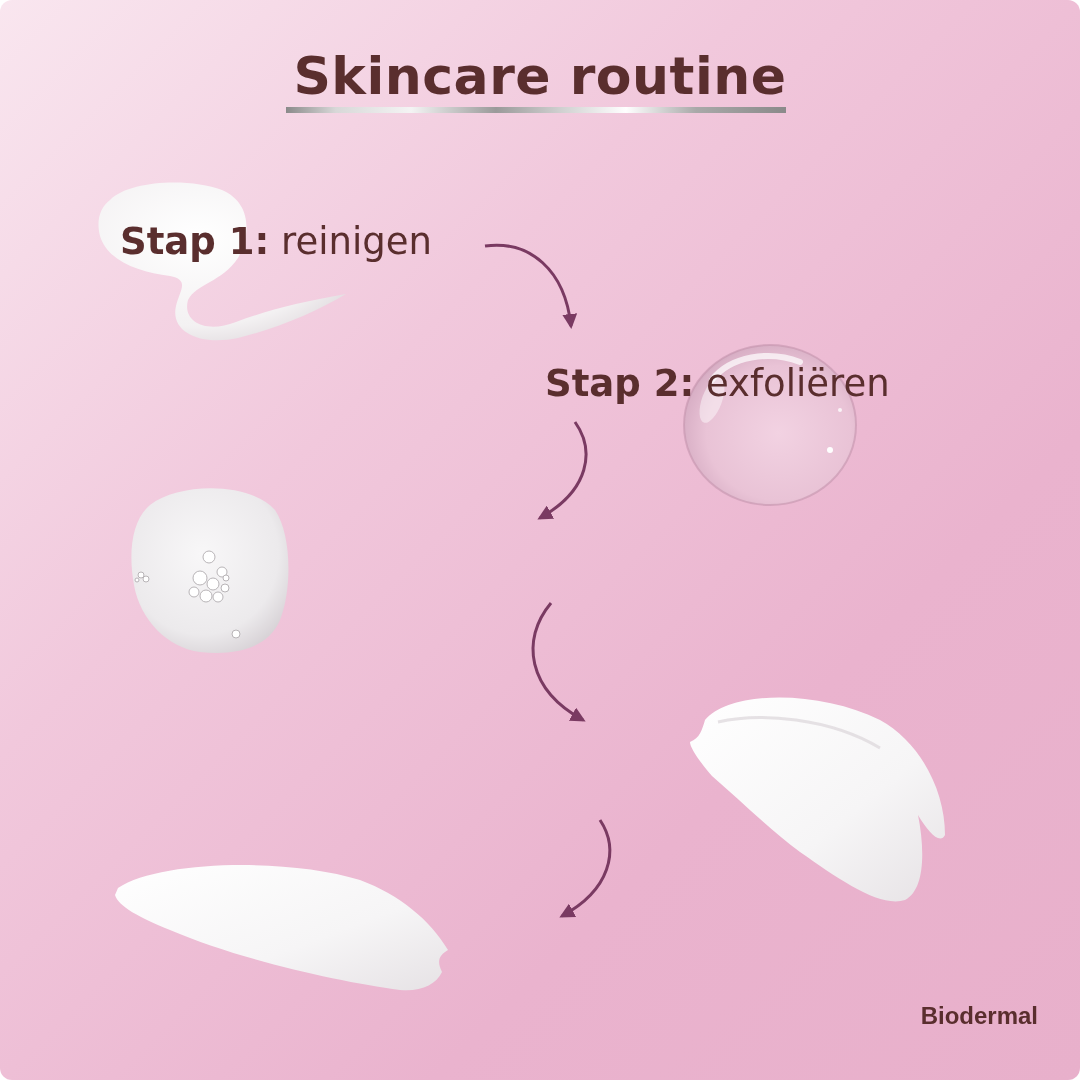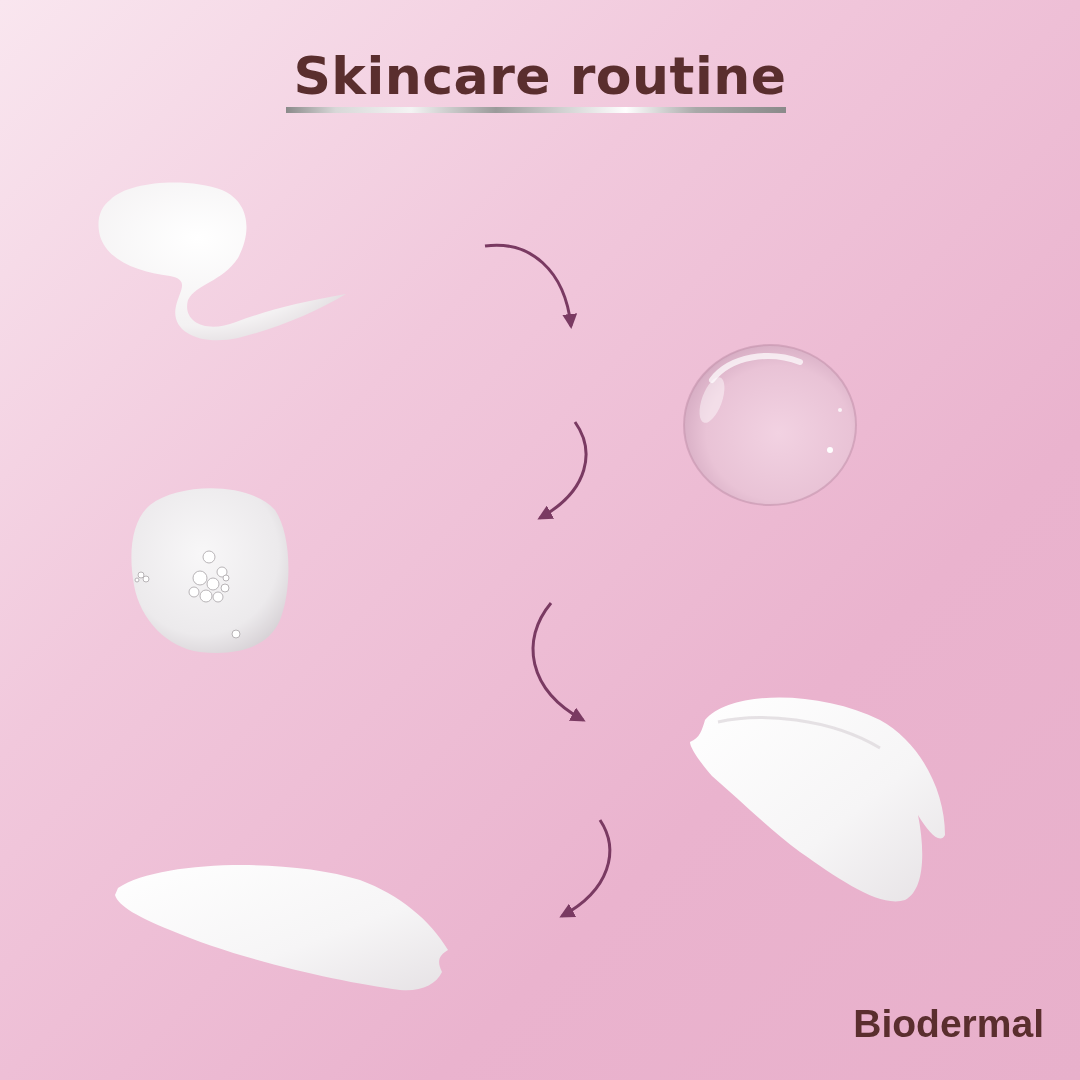--- a/index.html
+++ b/index.html
@@ -1,36 +1,37 @@
 <!DOCTYPE html>
 <html><head>
 <meta charset="utf-8">
 <style>
   html, body { margin:0; padding:0; }
   body { width:1080px; height:1080px; overflow:hidden; font-family:"DejaVu Sans", sans-serif; }
   .canvas {
     position:relative; width:1080px; height:1080px; overflow:hidden;
     background: linear-gradient(135deg, #f9e6ef 0%, #f1c8dc 35%, #eab3ce 70%, #e8b0cb 100%);
+    border-radius: 12px;
   }
   .title {
     position:absolute; left:0; top:46px; width:1080px; text-align:center;
     font-size:52px; font-weight:bold; color:#5a2e2e; letter-spacing:0.5px;
   }
   .underline {
     position:absolute; left:286px; top:107px; width:500px; height:6px;
     background: linear-gradient(90deg, #8a8a8a 0%, #d8d8d8 10%, #f4f4f4 25%, #9a9a9a 42%, #d0d0d0 55%, #ffffff 68%, #a9a9a9 82%, #8a8a8a 100%);
   }
   .step {
     position:absolute; font-size:37px; color:#5a2e2e; white-space:nowrap; z-index:3;
   }
   .step b { font-weight:bold; }
   .step .desc { font-weight:normal; }
   .brand {
-    position:absolute; right:36px; top:1002px; font-family:"Liberation Sans", sans-serif;
-    font-size:39px; font-weight:bold; color:#5a2e2e; z-index:3;
+    position:absolute; right:42px; top:1002px; font-family:"Liberation Sans", sans-serif;
+    font-size:24px; font-weight:bold; color:#5a2e2e; z-index:3;
   }
   svg.deco { position:absolute; left:0; top:0; z-index:1; }
   svg.arrows { position:absolute; left:0; top:0; z-index:2; }
 </style>
 </head>
 <body>
 
 <div class="canvas">
 
   <svg class="deco" width="1080" height="1080" viewBox="0 0 1080 1080">
@@ -108,19 +109,27 @@
     </defs>
     <path d="M485 246 C 530 240, 565 270, 571 326" stroke="#7a3a62" stroke-width="3" fill="none" marker-end="url(#ah)"></path>
     <path d="M575 422 C 595 450, 590 490, 540 518" stroke="#7a3a62" stroke-width="3" fill="none" marker-end="url(#ah)"></path>
     <path d="M551 603 C 520 640, 528 690, 583 720" stroke="#7a3a62" stroke-width="3" fill="none" marker-end="url(#ah)"></path>
     <path d="M600 820 C 620 850, 610 890, 562 916" stroke="#7a3a62" stroke-width="3" fill="none" marker-end="url(#ah)"></path>
   </svg>
 
   <div class="title">Skincare routine</div>
   <div class="underline"></div>
 
+  <div class="step" style="left:120px; top:220px;">
+    <b>Stap 1:</b>
+    <span class="desc">reinigen</span>
+  </div>
 
+  <div class="step" style="left:545px; top:362px;">
+    <b>Stap 2:</b>
+    <span class="desc">exfoliëren</span>
+  </div>
 
 
 
 
   <div class="brand">Biodermal</div>
 </div>
 
 </body></html>

